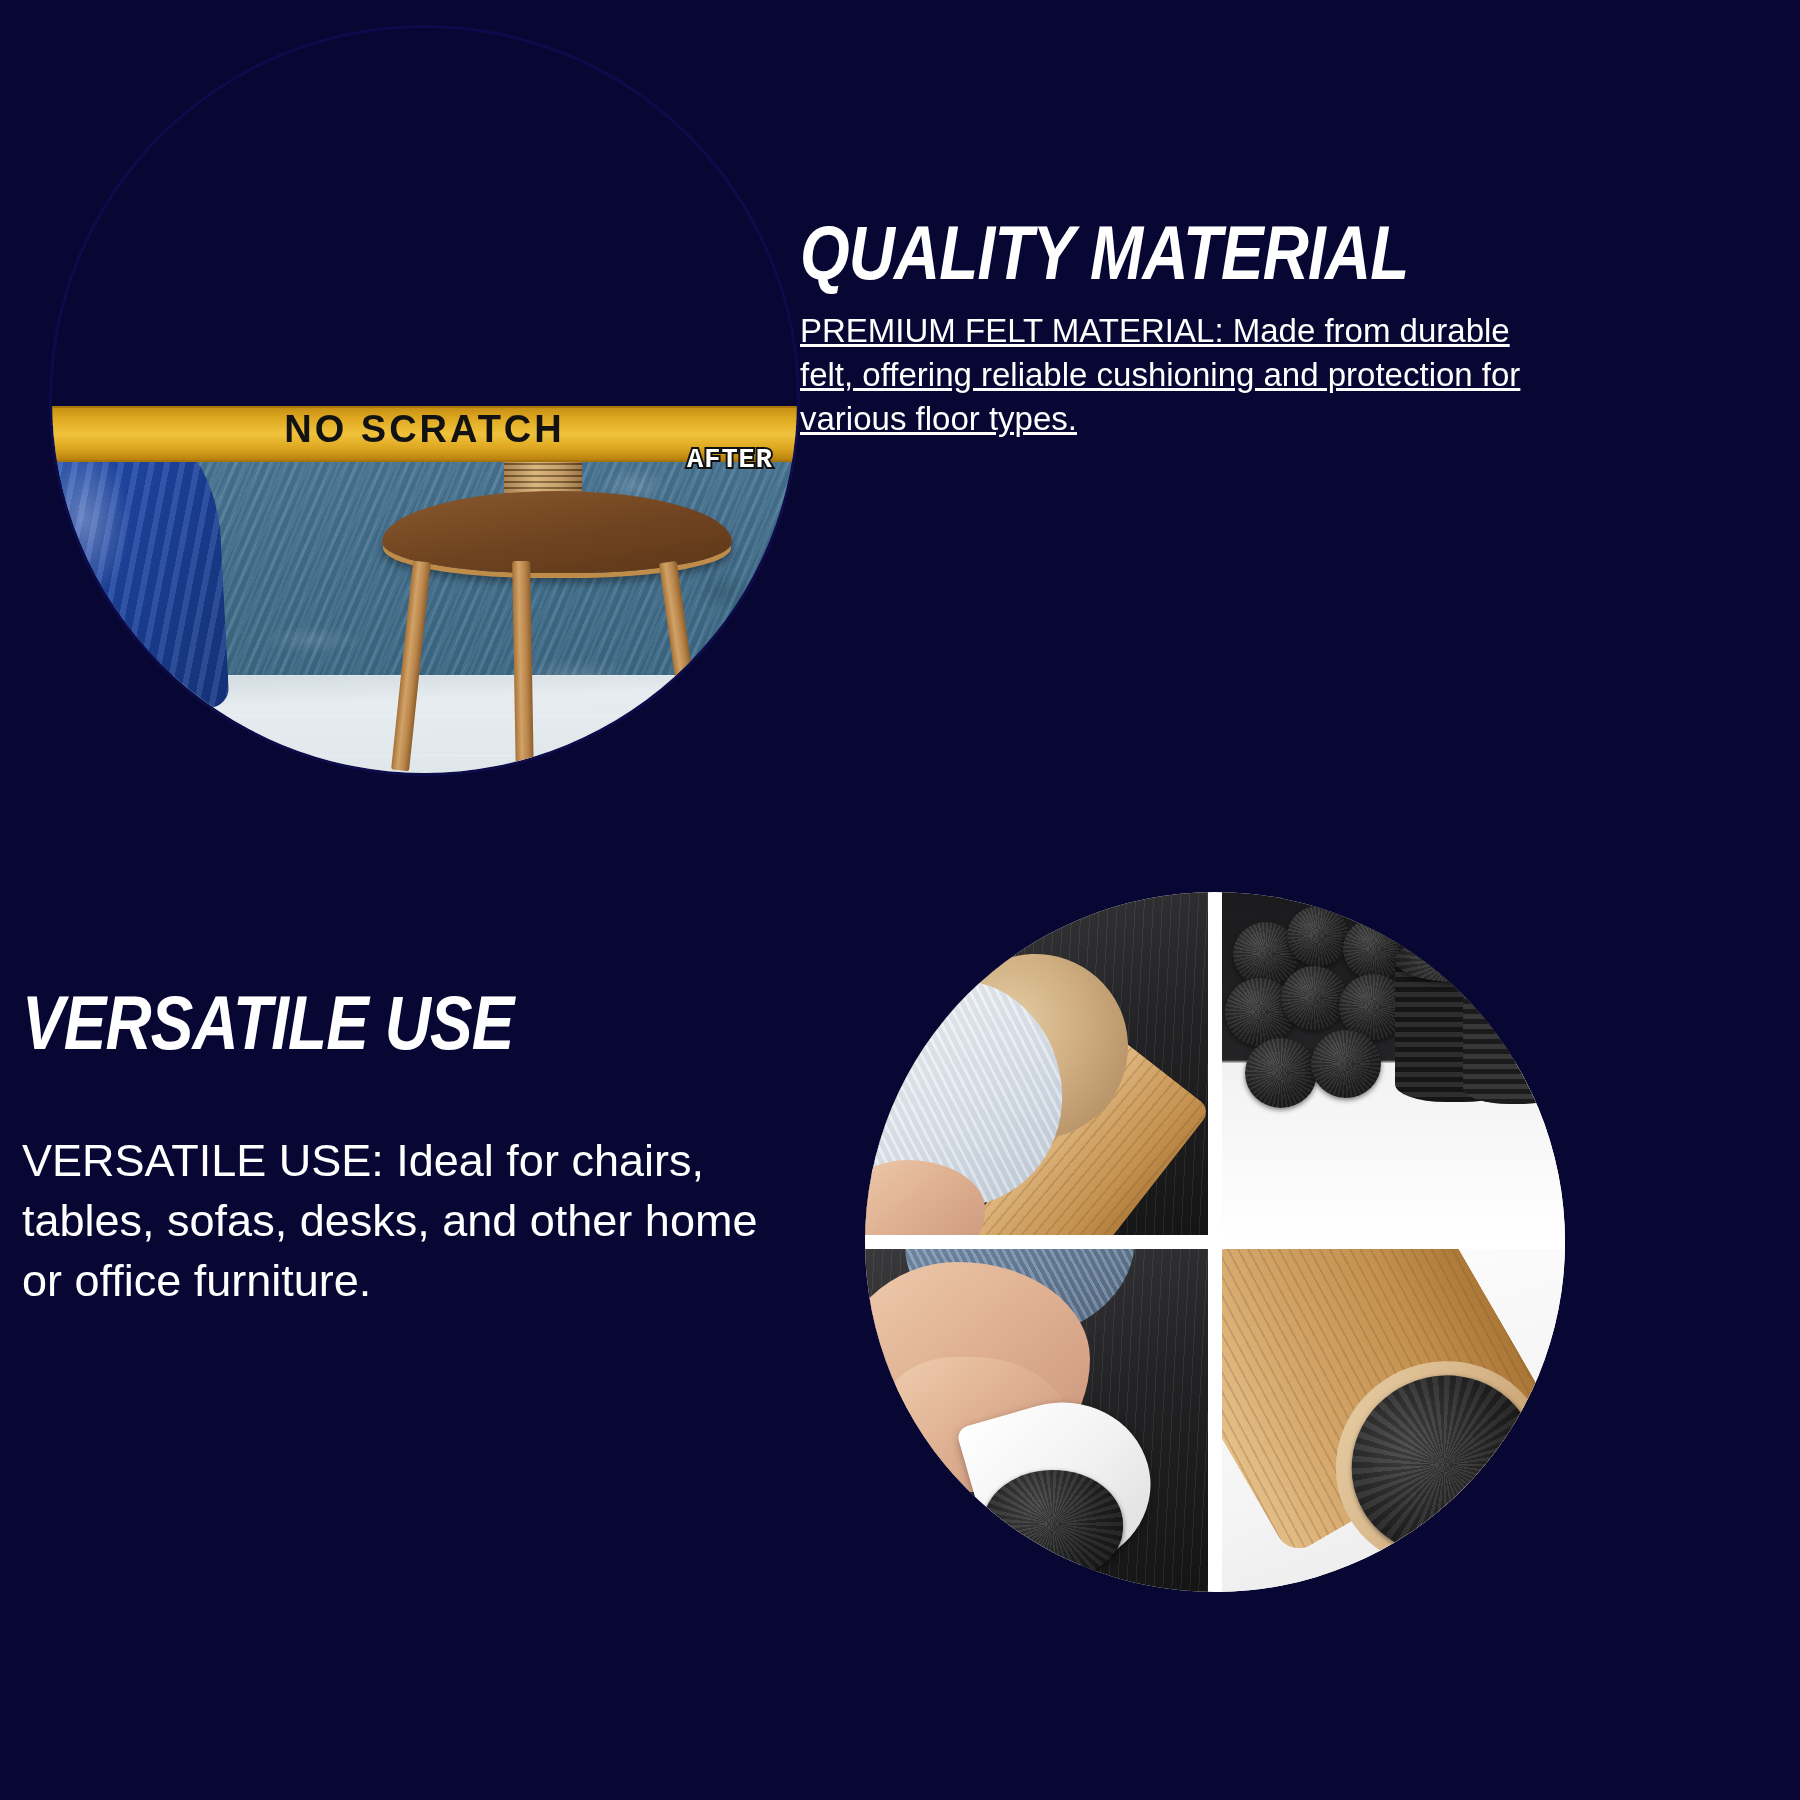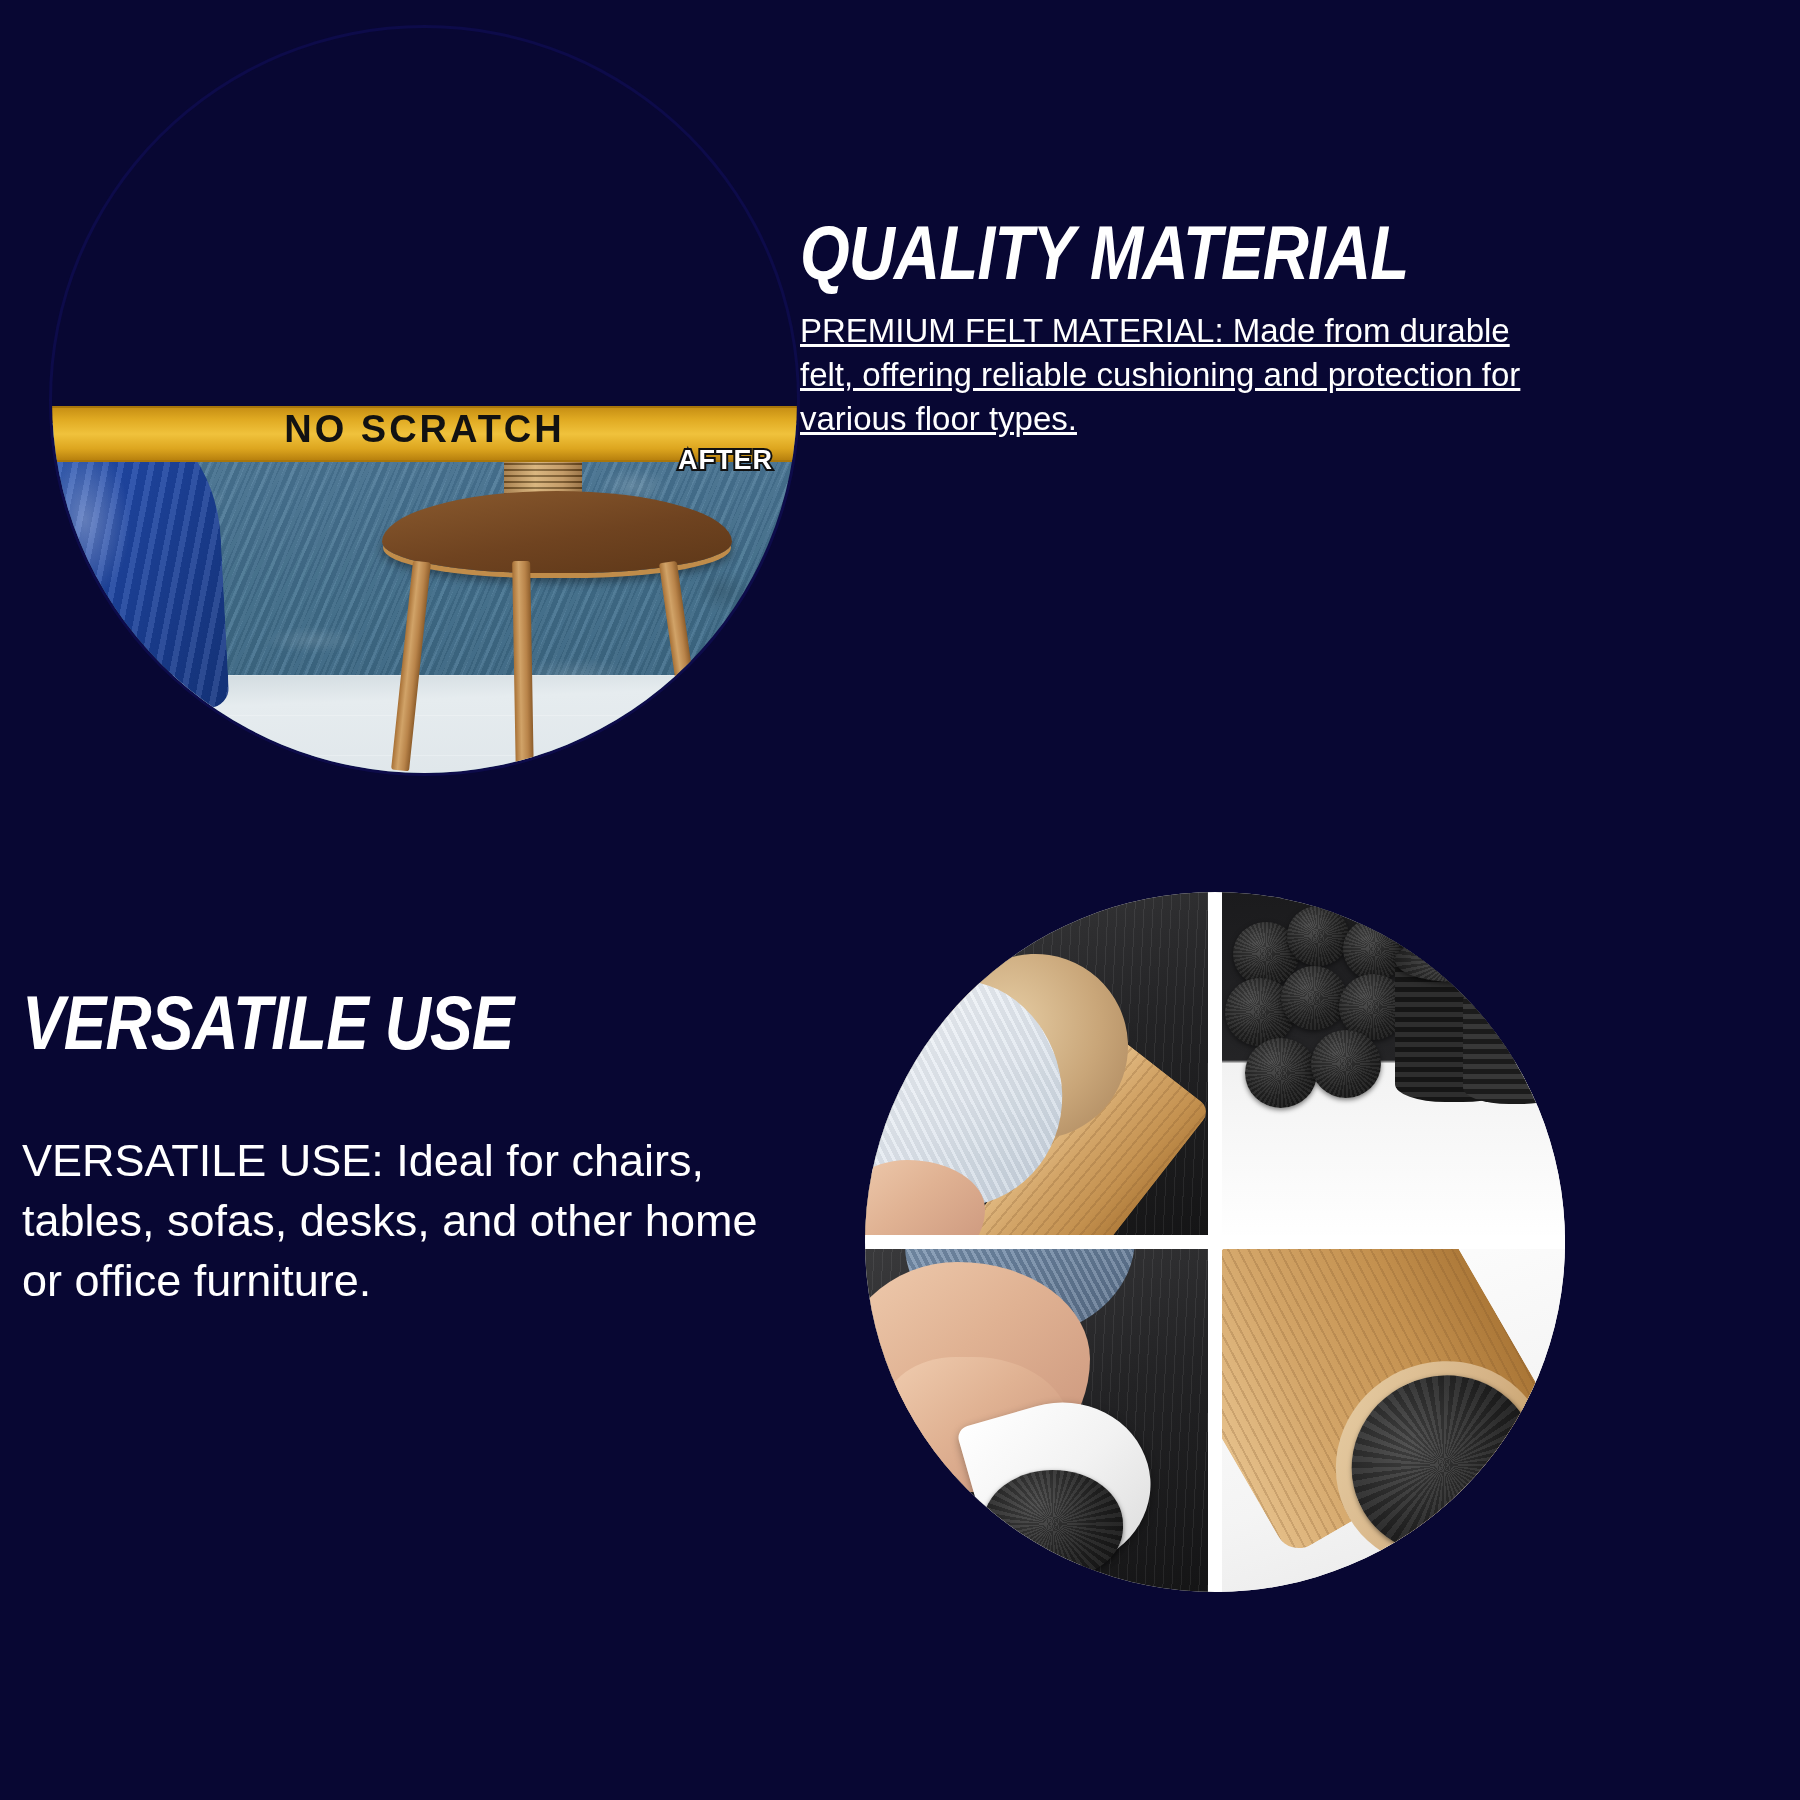--- a/index.html
+++ b/index.html
@@ -100,21 +100,21 @@
 
   .badge-before{
     position:absolute; z-index:7;
     background:#fff; color:#111; font-weight:bold;
     letter-spacing:1px; padding:4px 9px;
     font-family:"Liberation Sans", sans-serif;
   }
   .badge-after{
     position:absolute; z-index:7;
     color:#fff; font-weight:bold; letter-spacing:1px;
-    font-family:Liberation Sans, sans-serif;
+    font-family:Liberation Mono, monospace;
     -webkit-text-stroke:4px #111;
     paint-order:stroke fill;
   }
 
   
   #quad-circle{
     left:865px; top:892px; width:700px; height:700px;
   }
   .quad{ position:absolute; width:50%; height:50%; overflow:hidden; background:#fff; }
   .q-tl{ left:0; top:0; }

